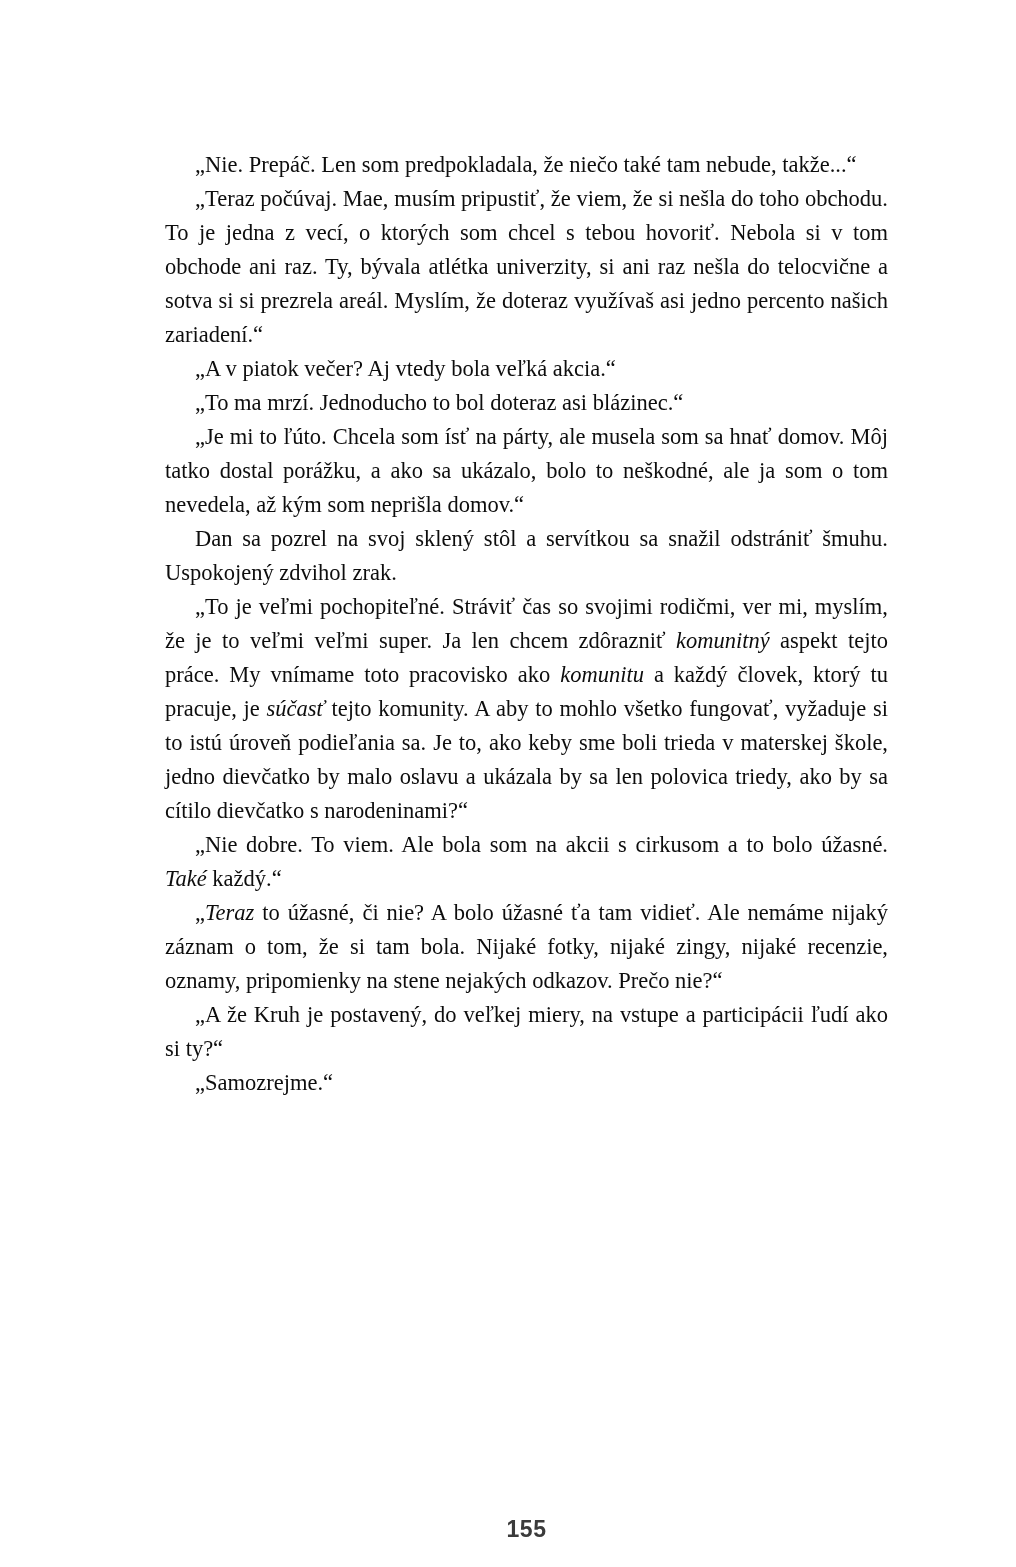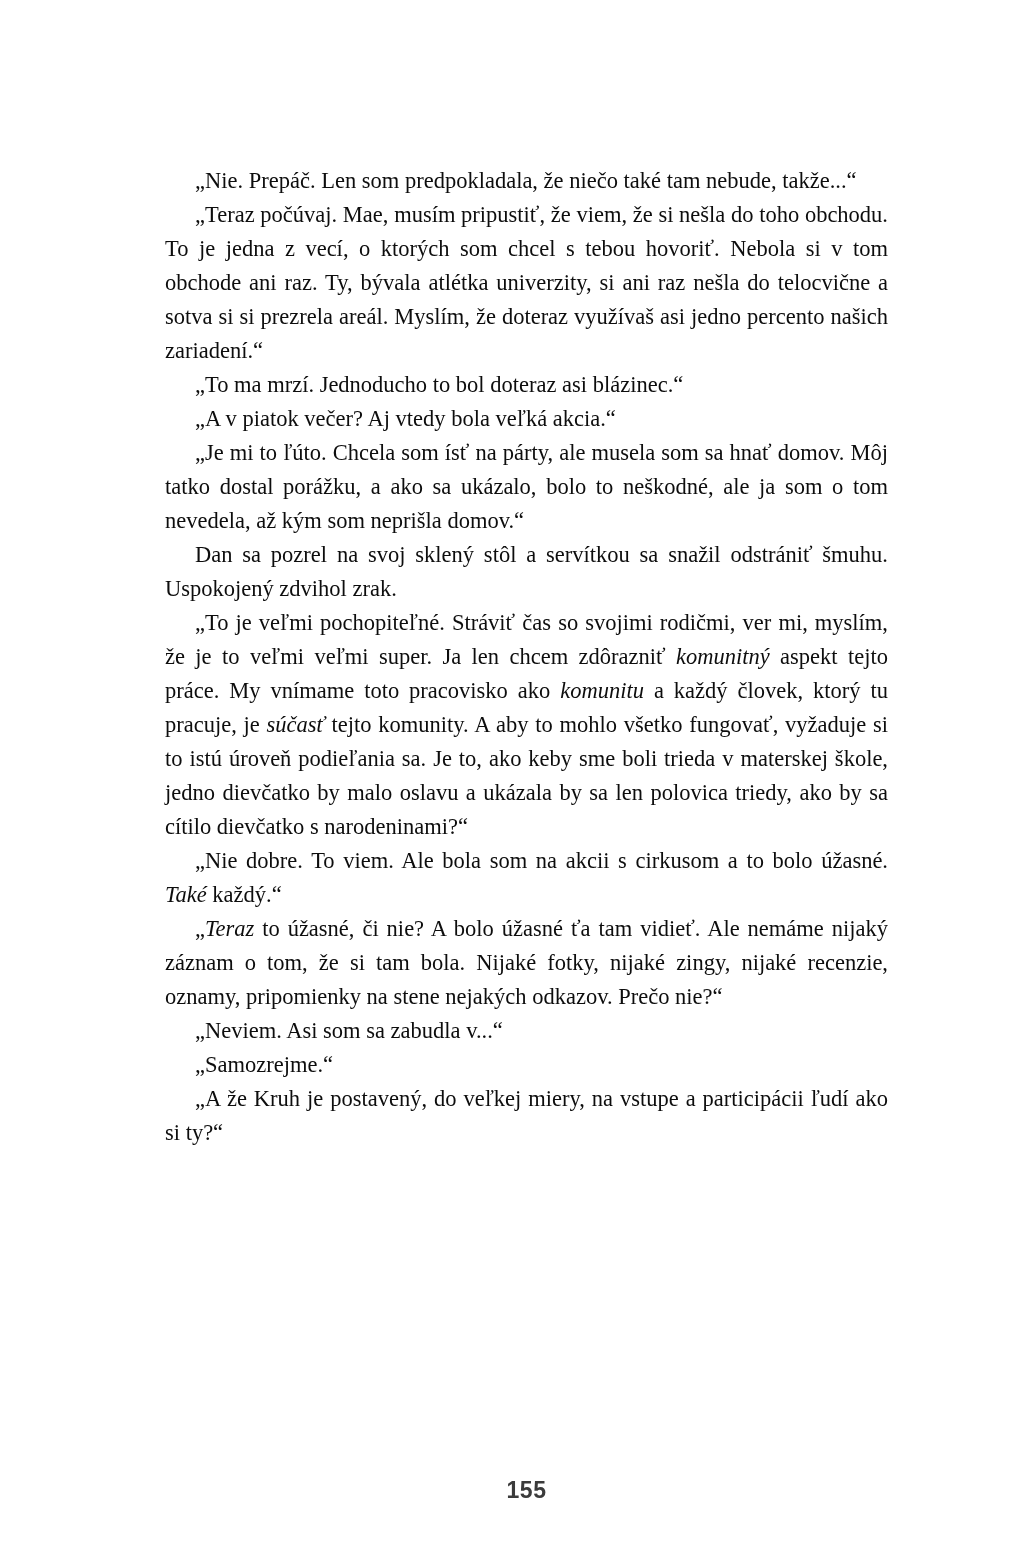--- a/index.html
+++ b/index.html
@@ -17,56 +17,54 @@
   .text-block {
     position: absolute;
     left: 165px;
     top: 148px;
     width: 723px;
     font-family: "Liberation Serif", "DejaVu Serif", serif;
     font-size: 22.5px;
     line-height: 34px;
     color: #0d0d0d;
     text-align: justify;
-    margin-top: 16px;
   }
   .text-block p {
     margin: 0;
     padding: 0;
     text-indent: 30px;
   }
   .text-block em {
     font-style: italic;
     font-family: Liberation Serif, serif;
   }
   .folio {
     position: absolute;
     left: 165px;
-    top: 1477px;
+    top: 1516px;
     width: 723px;
     text-align: center;
     font-family: "Liberation Sans", "DejaVu Sans", sans-serif;
     font-weight: 700;
     font-size: 23px;
     color: #3b3b3b;
     letter-spacing: 0.5px;
   }
 </style>
 </head>
 <body>
 
 <div class="book-page">
   <div class="text-block">
       <p><span>„Nie. Prepáč. Len som predpokladala, že niečo také tam nebude, takže...“</span></p>
       <p><span>„Teraz počúvaj. Mae, musím pripustiť, že viem, že si nešla do toho obchodu. To je jedna z vecí, o ktorých som chcel s tebou hovoriť. Nebola si v tom obchode ani raz. Ty, bývala atlétka univerzity, si ani raz nešla do telocvične a sotva si si prezrela areál. Myslím, že doteraz využívaš asi jedno percento našich zariadení.“</span></p>
+      <p><span>„A v piatok večer? Aj vtedy bola veľká akcia.“</span></p>
       <p><span>„To ma mrzí. Jednoducho to bol doteraz asi blázinec.“</span></p>
-      <p><span>„A v piatok večer? Aj vtedy bola veľká akcia.“</span></p>
       <p><span>„Je mi to ľúto. Chcela som ísť na párty, ale musela som sa hnať domov. Môj tatko dostal porážku, a ako sa ukázalo, bolo to neškodné, ale ja som o tom nevedela, až kým som neprišla domov.“</span></p>
       <p><span>Dan sa pozrel na svoj sklený stôl a servítkou sa snažil odstrániť šmuhu. Uspokojený zdvihol zrak.</span></p>
       <p><span>„To je veľmi pochopiteľné. Stráviť čas so svojimi rodičmi, ver mi, myslím, že je to veľmi veľmi super. Ja len chcem zdôrazniť </span><em>komunitný</em><span> aspekt tejto práce. My vnímame toto pracovisko ako </span><em>komunitu</em><span> a každý človek, ktorý tu pracuje, je </span><em>súčasť</em><span> tejto komunity. A aby to mohlo všetko fungovať, vyžaduje si to istú úroveň podieľania sa. Je to, ako keby sme boli trieda v materskej škole, jedno dievčatko by malo oslavu a ukázala by sa len polovica triedy, ako by sa cítilo dievčatko s narodeninami?“</span></p>
       <p><span>„Nie dobre. To viem. Ale bola som na akcii s cirkusom a to bolo úžasné. </span><em>Také</em><span> každý.“</span></p>
       <p><span>„</span><em>Teraz</em><span> to úžasné, či nie? A bolo úžasné ťa tam vidieť. Ale nemáme nijaký záznam o tom, že si tam bola. Nijaké fotky, nijaké zingy, nijaké recenzie, oznamy, pripomienky na stene nejakých odkazov. Prečo nie?“</span></p>
-      <p><span>„Neviem. Asi som sa zabudla v...“</span></p>
+      <p><span>„A že Kruh je postavený, do veľkej miery, na vstupe a participácii ľudí ako si ty?“</span></p>
       <p><span>„Samozrejme.“</span></p>
-      <p><span>„A že Kruh je postavený, do veľkej miery, na vstupe a participácii ľudí ako si ty?“</span></p>
     </div>
   <div class="folio">155</div>
 </div>
 
 </body></html>

